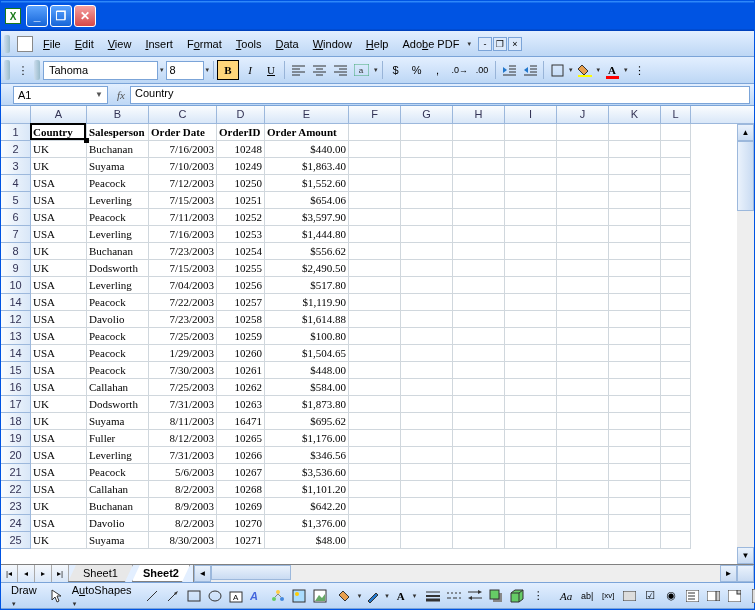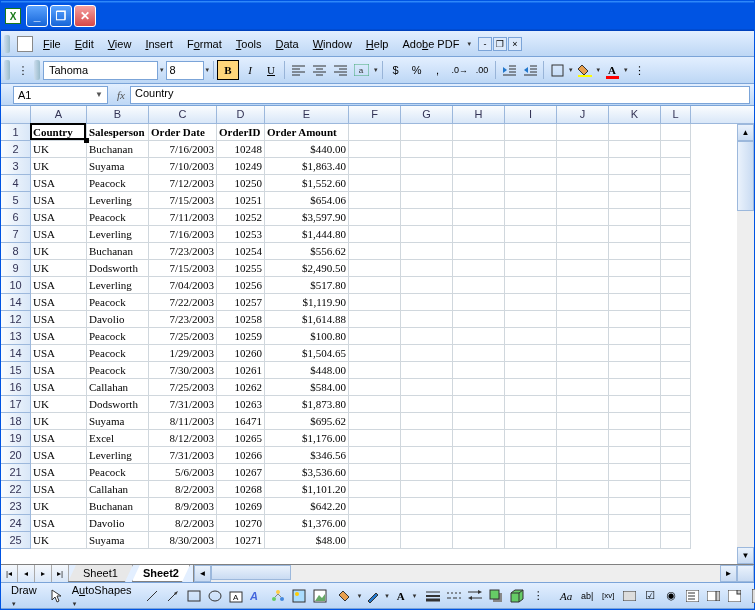--- a/index.html
+++ b/index.html
@@ -479,21 +479,21 @@
           <div class="cell " style="width:52px"></div>
           <div class="cell " style="width:52px"></div>
           <div class="cell " style="width:52px"></div>
           <div class="cell " style="width:52px"></div>
           <div class="cell " style="width:52px"></div>
           <div class="cell " style="width:30px"></div>
         </div>
         <div class="row">
           <div class="row-h">19</div>
           <div class="cell " style="width:56px">USA</div>
-          <div class="cell " style="width:62px">Excel</div>
+          <div class="cell " style="width:62px">Fuller</div>
           <div class="cell r" style="width:68px">8/12/2003</div>
           <div class="cell r" style="width:48px">10265</div>
           <div class="cell r" style="width:84px">$1,176.00</div>
           <div class="cell " style="width:52px"></div>
           <div class="cell " style="width:52px"></div>
           <div class="cell " style="width:52px"></div>
           <div class="cell " style="width:52px"></div>
           <div class="cell " style="width:52px"></div>
           <div class="cell " style="width:52px"></div>
           <div class="cell " style="width:30px"></div>

